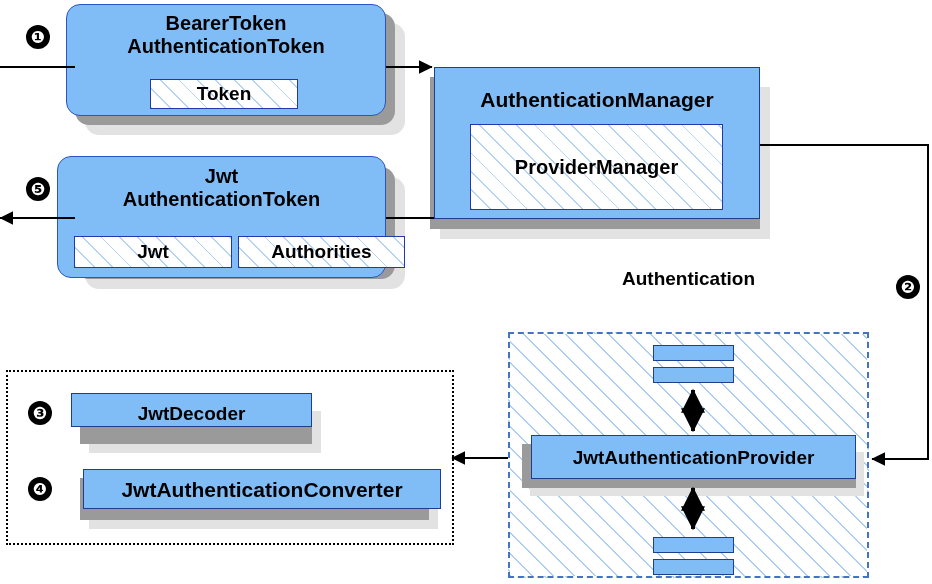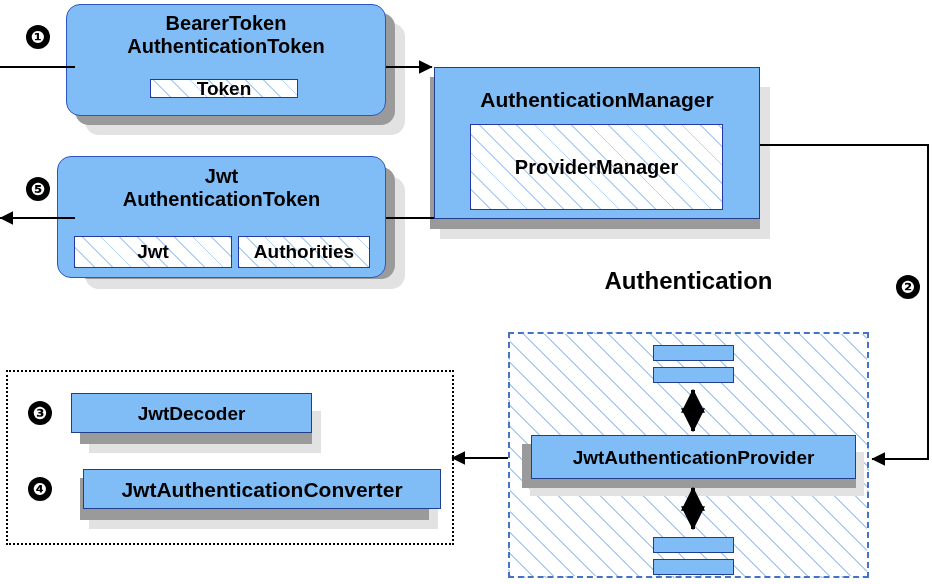--- a/index.html
+++ b/index.html
@@ -53,21 +53,21 @@
   .bar{position:absolute;background:#80BDF7;border:1.5px solid #1F3E8C;
        box-sizing:border-box;z-index:6;}
 </style>
 </head>
 <body>
 
 <div id="stage">
 
   <div class="region-hatch" style="left:508px;top:332px;width:361px;height:246px;"></div>
 
-  <div class="title" style="left:508px;top:268px;width:361px;font-size:24px;">
+  <div class="title" style="left:508px;top:268px;width:361px;font-size:19px;">
     <div>Authentication</div>
   </div>
 
   <div class="bar" style="left:653px;top:345px;width:81px;height:16px;"></div>
   <div class="bar" style="left:653px;top:367px;width:81px;height:16px;"></div>
 
   <div class="bar" style="left:653px;top:537px;width:81px;height:16px;"></div>
   <div class="bar" style="left:653px;top:559px;width:81px;height:16px;"></div>
 
   <div class="shadow" style="left:522px;top:444px;width:334px;height:44px;">
@@ -75,21 +75,21 @@
       <div class="s1"></div>
   </div>
   <div class="node" style="left:531px;top:435px;width:325px;height:44px;line-height:44px;font-size:19px;">JwtAuthenticationProvider</div>
 
   <div class="region-dotted" style="left:6px;top:370px;width:448px;height:175px;"></div>
 
   <div class="shadow" style="left:80px;top:402px;width:232px;height:42px;">
     <div class="s2" style="left:9px;top:9px;"></div>
       <div class="s1"></div>
   </div>
-  <div class="node" style="left:71px;top:393px;width:241px;height:40px;line-height:40px;font-size:19px;">JwtDecoder</div>
+  <div class="node" style="left:71px;top:393px;width:241px;height:34px;line-height:40px;font-size:19px;">JwtDecoder</div>
 
   <div class="shadow" style="left:80px;top:478px;width:349px;height:42px;">
     <div class="s2" style="left:9px;top:9px;"></div>
       <div class="s1"></div>
   </div>
   <div class="node" style="left:71px;top:469px;width:358px;height:40px;line-height:40px;font-size:21px;margin-left:12px;">JwtAuthenticationConverter</div>
 
   <div class="shadow" style="left:430px;top:77px;width:330px;height:152px;">
     <div class="s2" style="left:10px;top:10px;"></div>
       <div class="s1"></div>
@@ -102,34 +102,34 @@
   <div class="shadow" style="left:75px;top:13px;width:320px;height:112px;border-radius:14px;">
     <div class="s2" style="left:10px;top:10px;border-radius:14px;"></div>
     <div class="s1" style="border-radius:14px;"></div>
   </div>
   <div class="node round" style="left:66px;top:4px;width:320px;height:112px;">
     <div style="margin-top:7px;font-size:20px;line-height:1.15;">
       <div>BearerToken</div>
       <div>AuthenticationToken</div>
     </div>
   </div>
-  <div class="hatch" style="left:150px;top:79px;width:148px;height:19px;font-size:19px;">Token</div>
+  <div class="hatch" style="left:150px;top:79px;width:148px;height:30px;font-size:19px;">Token</div>
 
   <div class="shadow" style="left:75px;top:167px;width:320px;height:112px;border-radius:14px;">
     <div class="s2" style="left:10px;top:10px;border-radius:14px;"></div>
     <div class="s1" style="border-radius:14px;"></div>
   </div>
   <div class="node round" style="left:57px;top:156px;width:329px;height:122px;">
     <div style="margin-top:8px;font-size:20px;line-height:1.15;">
       <div>Jwt</div>
       <div>AuthenticationToken</div>
     </div>
   </div>
   <div class="hatch" style="left:74px;top:236px;width:158px;height:32px;font-size:19px;">Jwt</div>
-  <div class="hatch" style="left:238px;top:236px;width:132px;height:32px;font-size:19px;">Authorities</div>
+  <div class="hatch" style="left:238px;top:236px;width:167px;height:32px;font-size:19px;">Authorities</div>
 
   <svg id="wires">
     <defs>
       <marker id="ah" viewBox="0 0 10 10" refX="9.5" refY="5" markerWidth="7" markerHeight="7" orient="auto-start-reverse">
         <path d="M0,0 L10,5 L0,10 z" fill="#000"></path>
       </marker>
       <marker id="ah2" viewBox="0 0 10 10" refX="9.5" refY="5" markerWidth="6" markerHeight="6" orient="auto-start-reverse">
         <path d="M0,0 L10,5 L0,10 z" fill="#000"></path>
       </marker>
     </defs>

